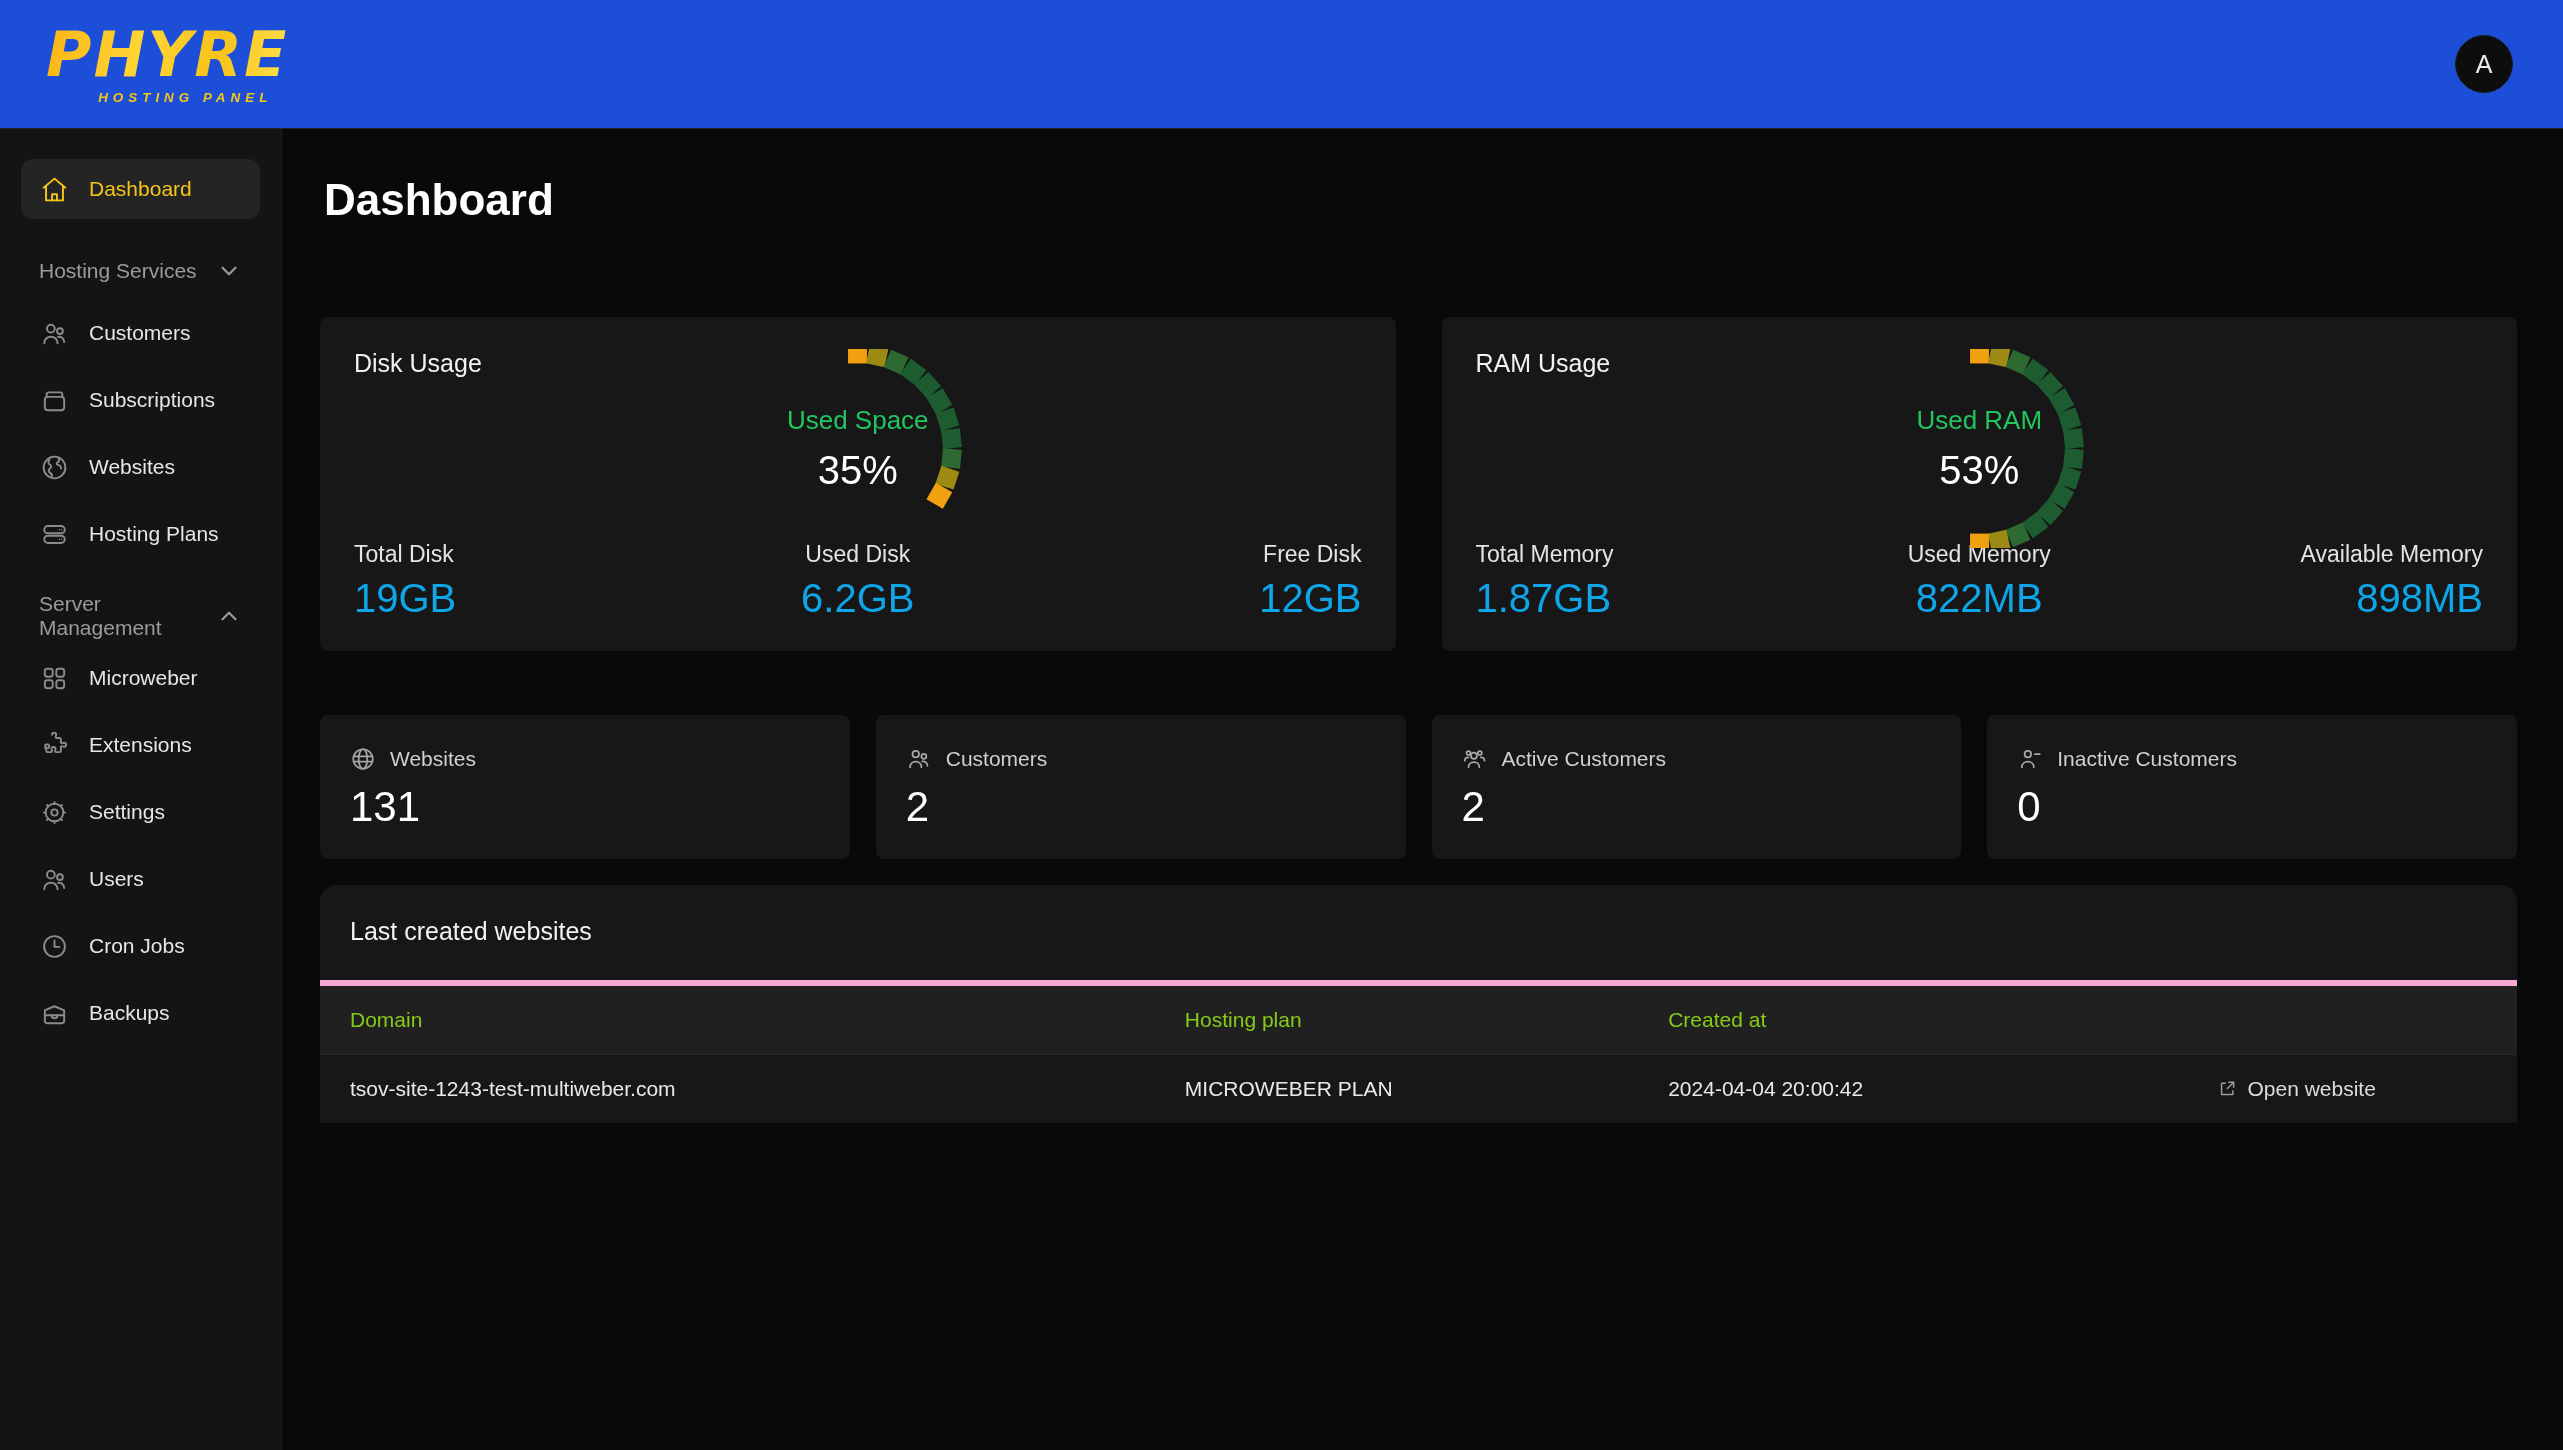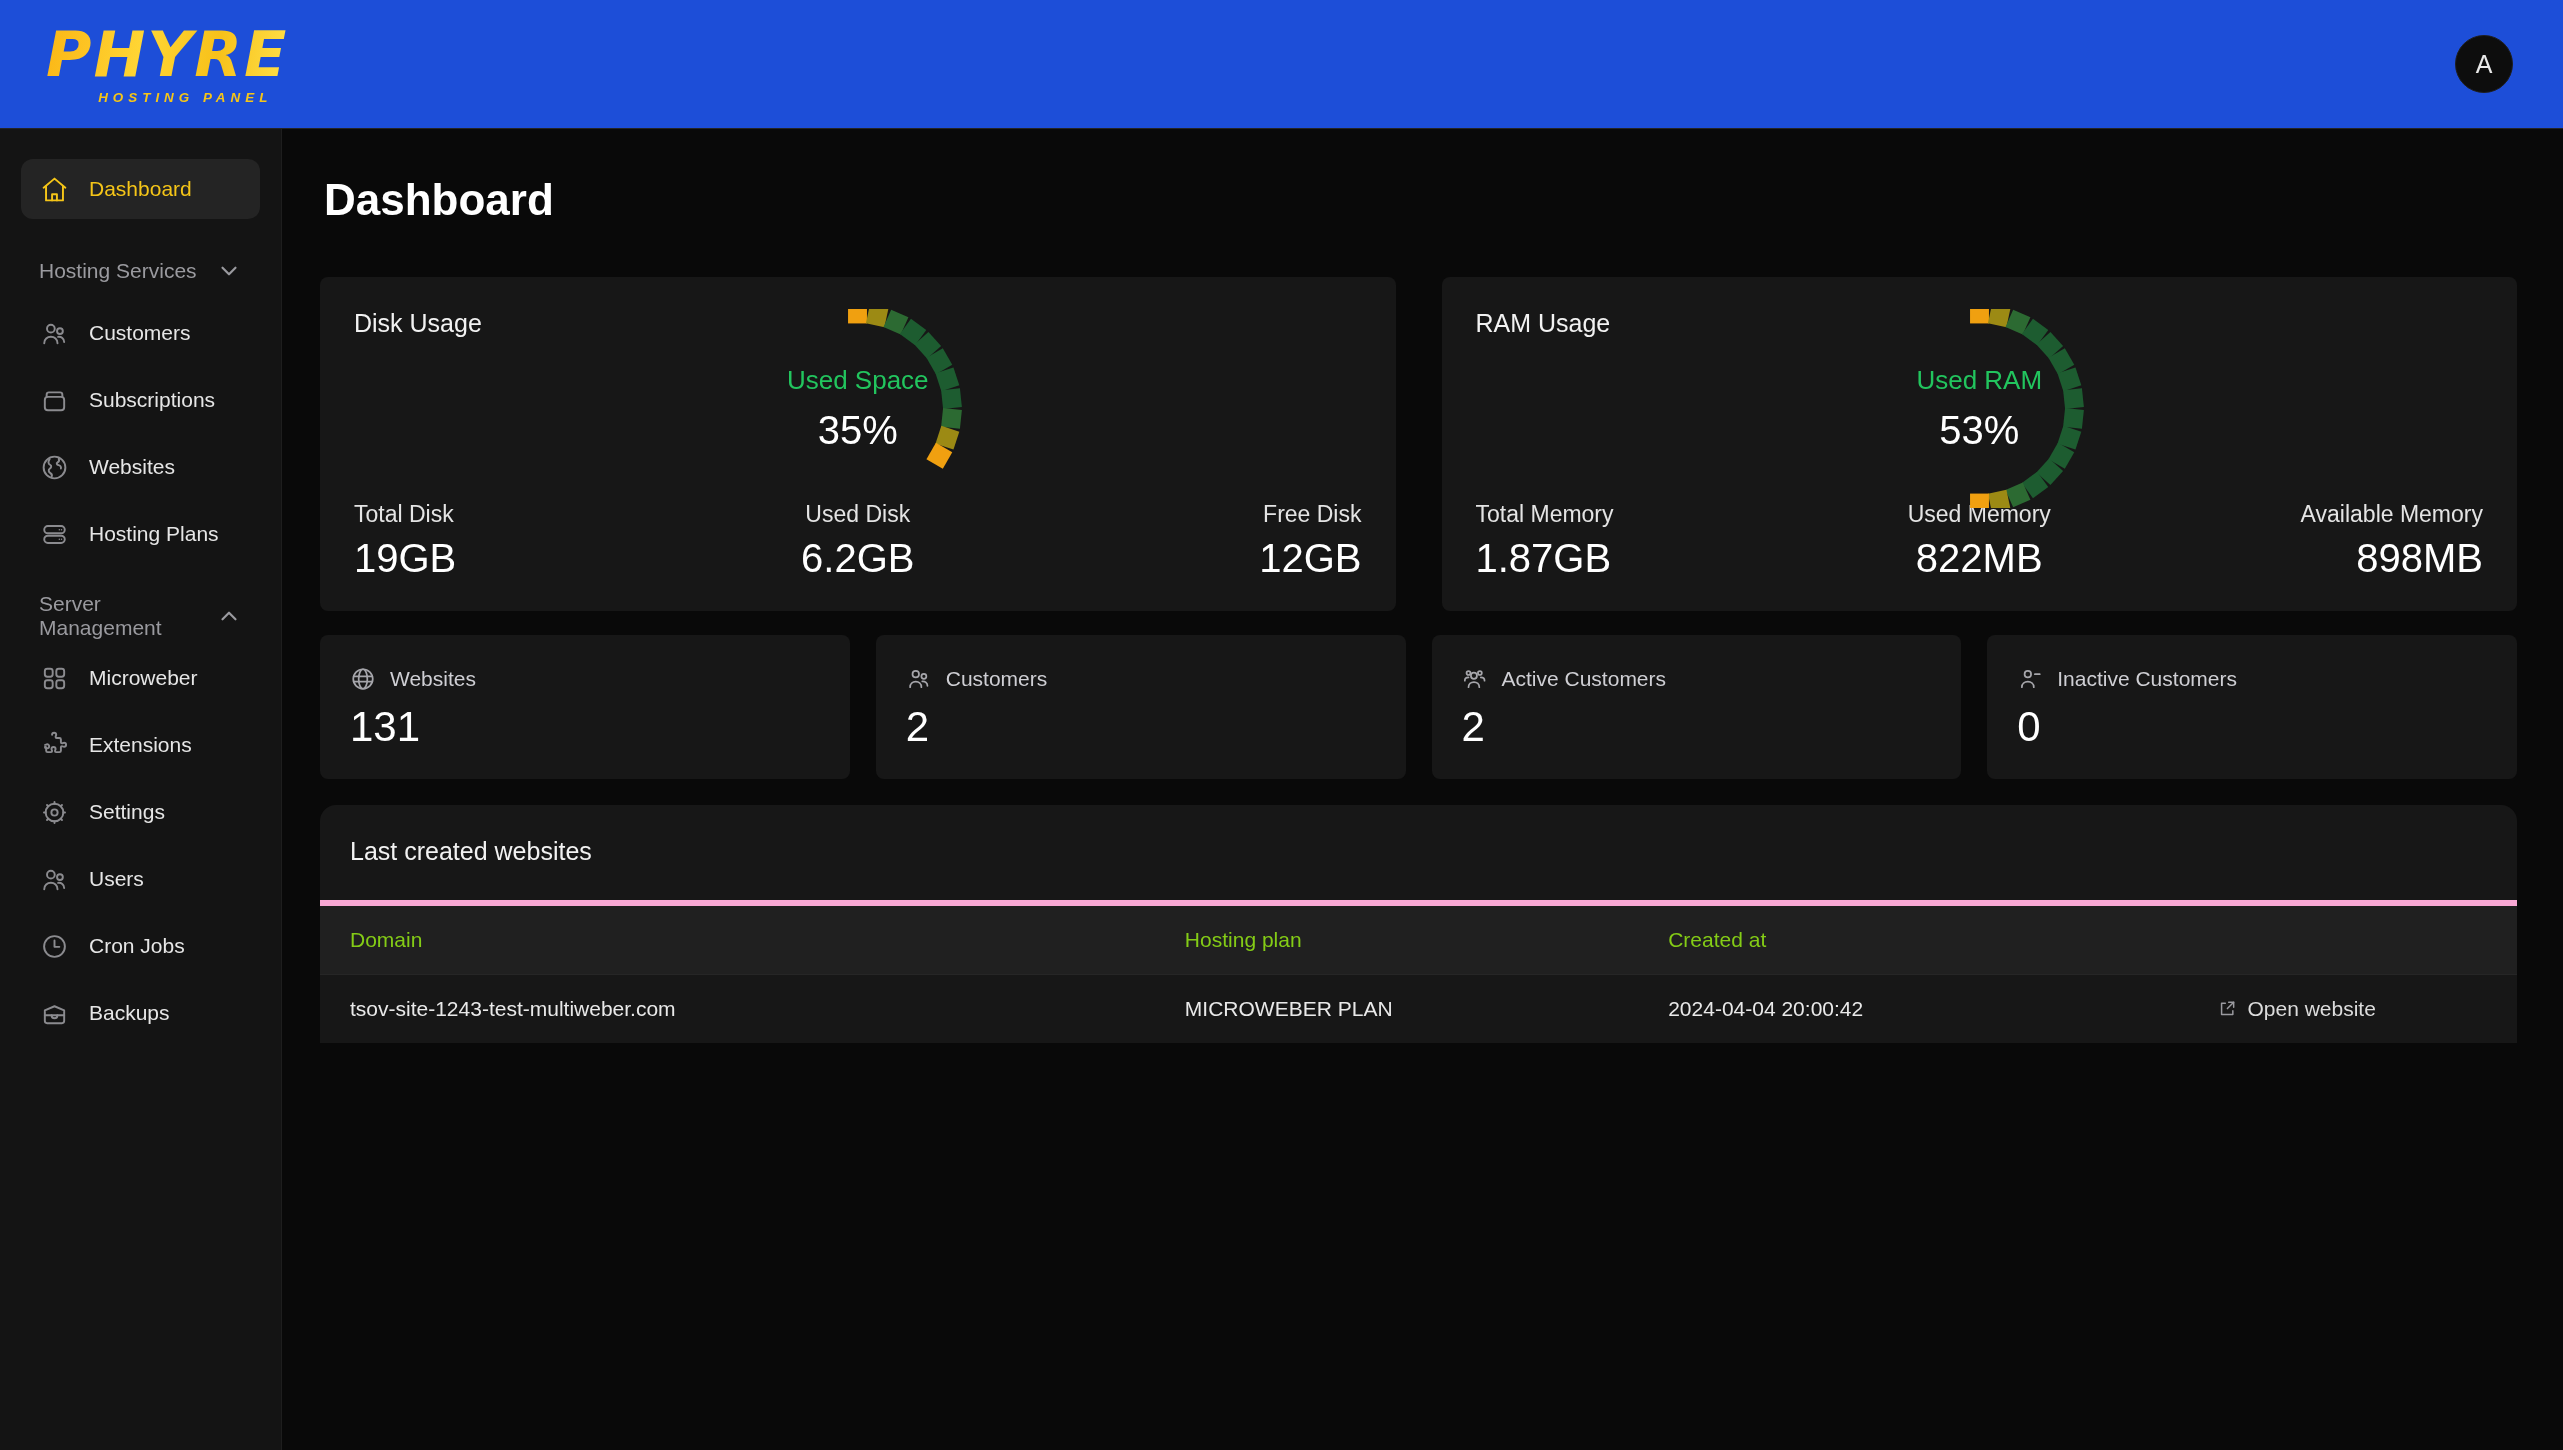--- a/index.html
+++ b/index.html
@@ -68,40 +68,40 @@
   }
   .chev { width:26px; height:26px; }
   .chev svg { width:26px; height:26px; stroke:#9a9a9f; fill:none; stroke-width:2; stroke-linecap:round; stroke-linejoin:round; }
   .nav-list { margin-top:4px; }
   .nav-list .nav-item { margin-bottom:7px; }
 
   
   .main { flex:1 1 auto; background:#090909; padding:46px 46px 0 38px; overflow:hidden; }
   .page-title { color:#fff; font-size:44px; font-weight:700; margin:0 0 52px 4px; }
 
-  .card { background:#171717; border-radius:8px; }
+  .card { background:#171717; border-radius:8px;margin-top:40px; }
 
   
   .usage-row { display:flex; gap:46px; }
   .usage-card { flex:1 1 0; height:334px; padding:32px 34px 30px 34px; position:relative; display:flex; flex-direction:column; }
   .usage-title { color:#f2f2f2; font-size:25px; font-weight:400; }
 
   .gauge-wrap { position:absolute; left:0; right:0; top:36px; height:191px; display:flex; align-items:center; justify-content:center; }
   .gauge { position:relative; width:239px; height:199px; }
   .gauge svg { position:absolute; left:0; top:0; }
   .gauge-labels { position:absolute; left:0; top:0; width:239px; height:199px; display:flex; flex-direction:column; align-items:center; justify-content:center; }
   .gauge-label { font-size:26px; color:#22c55e; margin-bottom:12px; white-space:nowrap; }
   .gauge-pct { font-size:40px; color:#fff; }
 
   .usage-stats { margin-top:auto; display:flex; }
   .ustat { flex:1 1 0; text-align:center; }
   .ustat:first-child { text-align:left; }
   .ustat:last-child { text-align:right; }
   .ustat-label { color:#e4e4e4; font-size:23px; margin-bottom:8px; }
-  .ustat-value { color:#ffffff; font-size:40px; }
+  .ustat-value { color:#0ea5e9; font-size:40px; }
 
   
   .stats-row { display:flex; gap:26px; margin-top:24px; }
   .stat-card { flex:1 1 0; height:144px; padding:26px 30px; display:flex; flex-direction:column; justify-content:center; }
   .stat-head { display:flex; align-items:center; gap:14px; margin-bottom:14px; }
   .stat-head .ico svg { stroke:#a6a6ab; width:26px; height:26px; }
   .stat-head .ico { width:26px; height:26px; flex:0 0 26px; }
   .stat-label { color:#cfcfd4; font-size:21px; }
   .stat-value { color:#fff; font-size:42px; line-height:1; }
 

